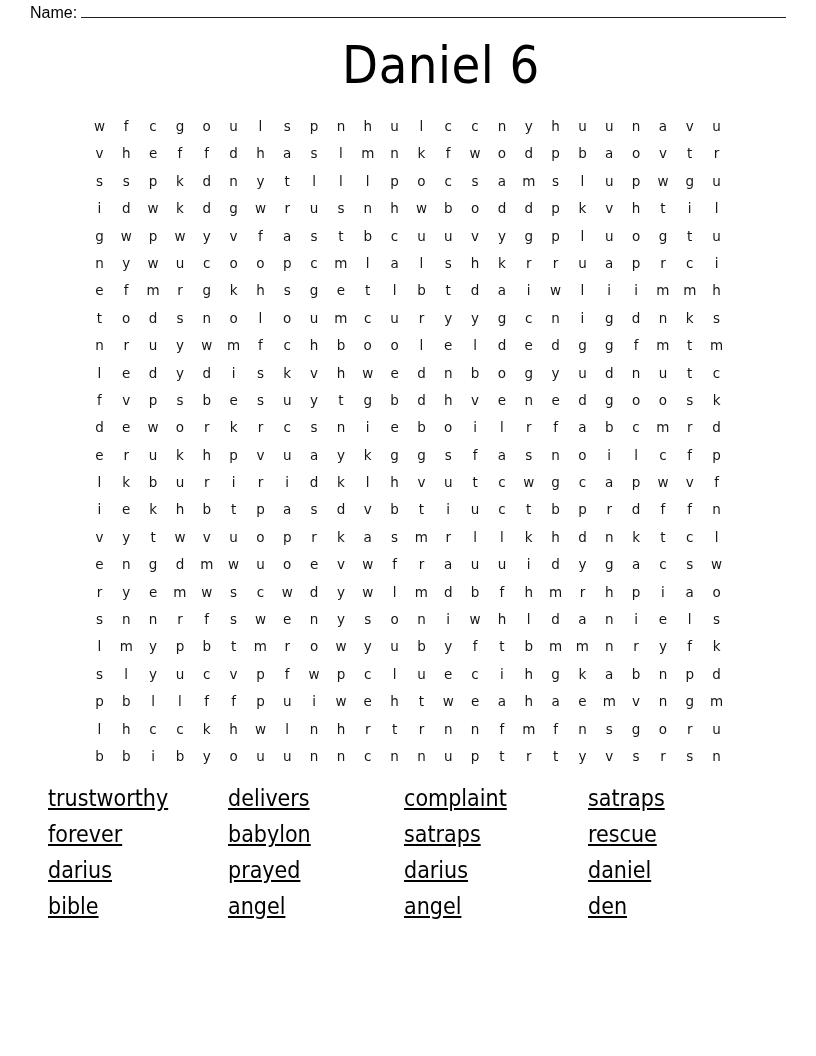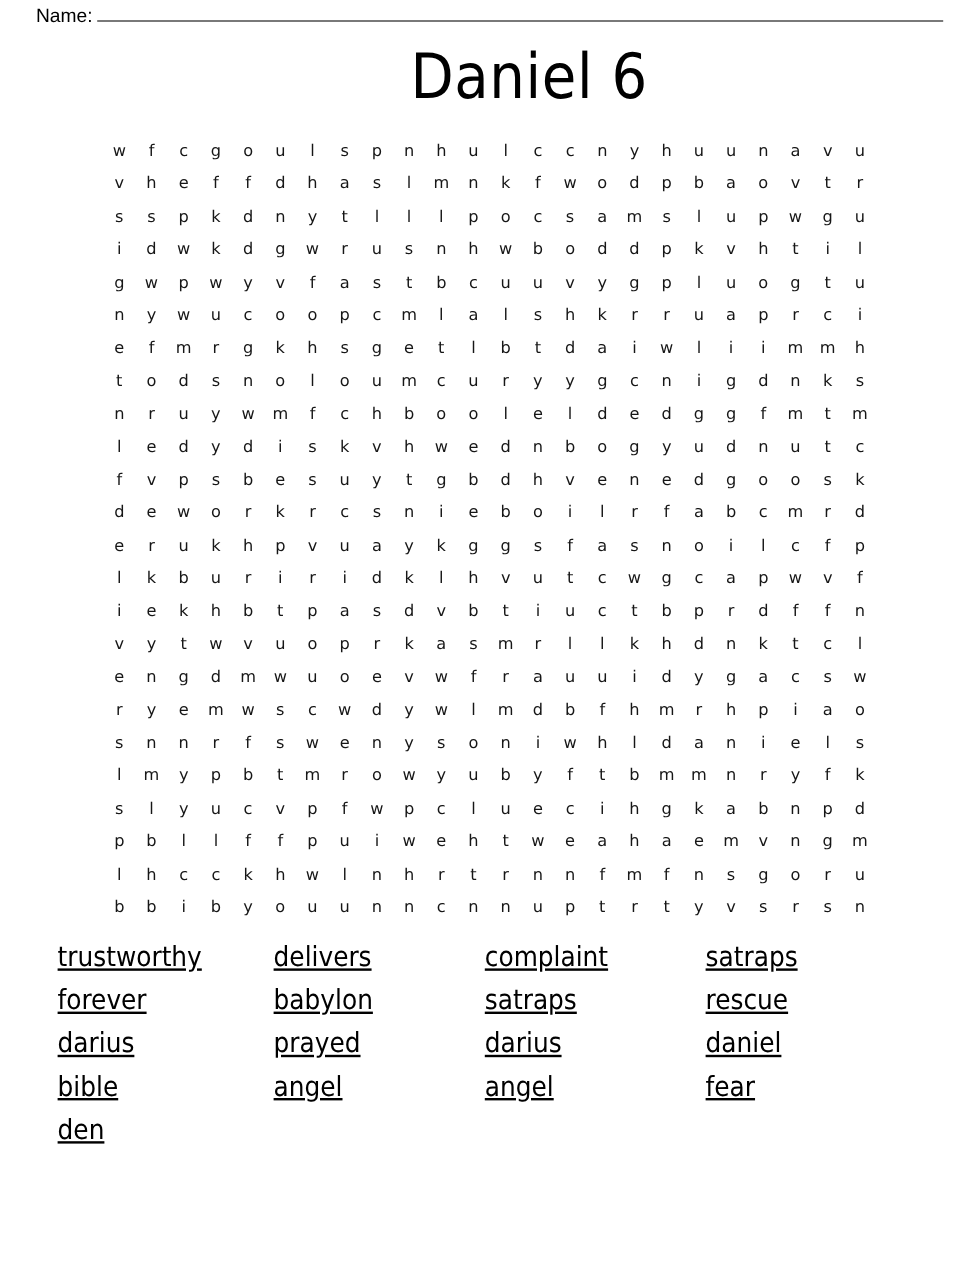--- a/index.html
+++ b/index.html
@@ -694,15 +694,14 @@
     <div class="word">babylon</div>
     <div class="word">satraps</div>
     <div class="word">rescue</div>
     <div class="word">darius</div>
     <div class="word">prayed</div>
     <div class="word">darius</div>
     <div class="word">daniel</div>
     <div class="word">bible</div>
     <div class="word">angel</div>
     <div class="word">angel</div>
-    <div class="word">fear</div>
     <div class="word">den</div>
   </div>
 
 </body></html>

